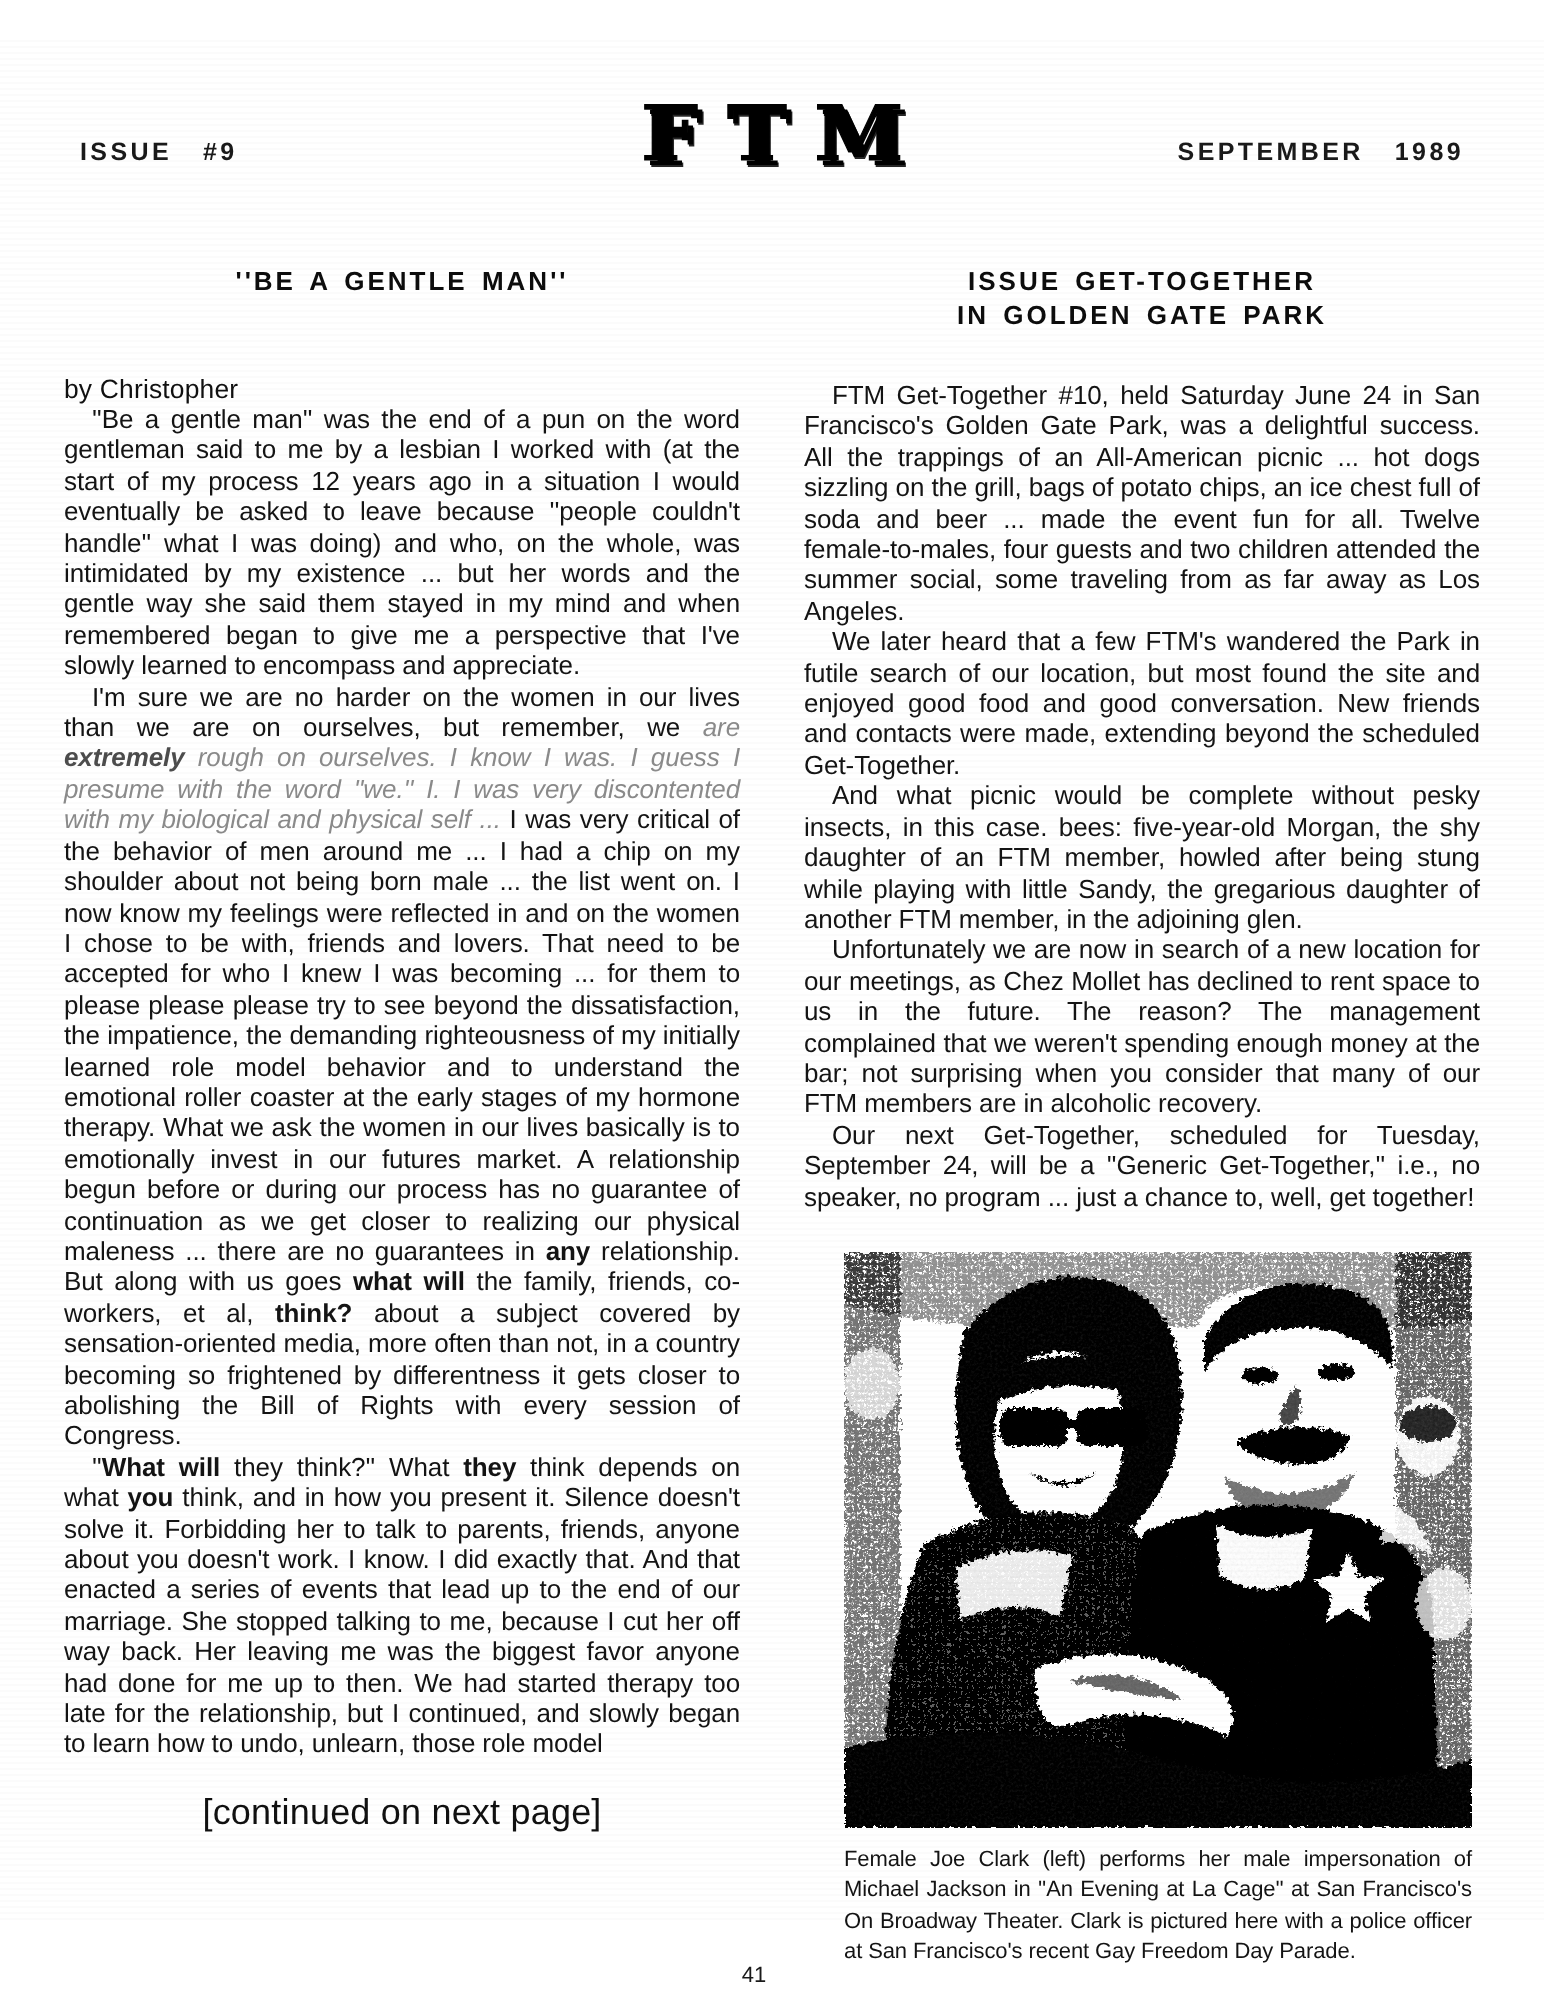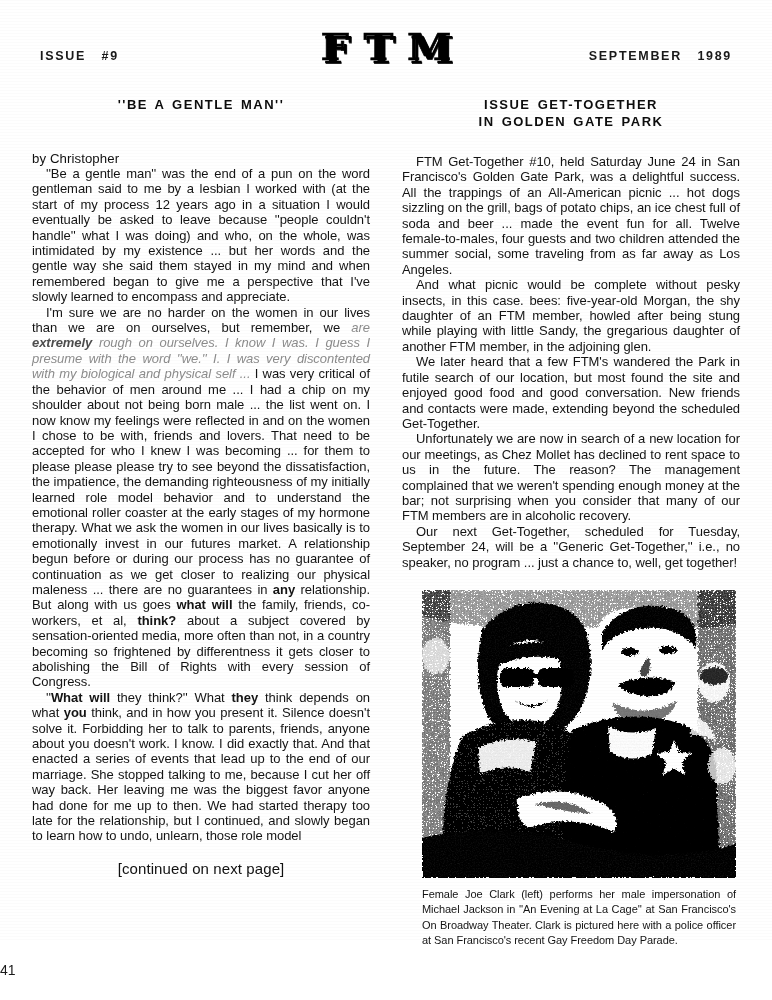--- a/index.html
+++ b/index.html
@@ -15,20 +15,21 @@
     font-family: "Liberation Sans", sans-serif;
     color: #111111;
     overflow: hidden;
   }
 
   .page {
     position: absolute;
     inset: 0;
     width: 772px;
     height: 940px;
+    margin-top: 20px;
   }
 
   
   .masthead {
     position: absolute;
     top: 36px;
     left: 40px;
     right: 40px;
     height: 40px;
     display: flex;
@@ -60,21 +61,21 @@
     text-shadow: 2.5px 2.5px 0 #000000,
                  3px 3.5px 0 rgba(0,0,0,0.85);
     -webkit-text-stroke: 0.6px #000;
     font-style: normal;
     transform: scaleX(1.06);
   }
 
   
   .col {
     position: absolute;
-    top: 96px;
+    top: 112px;
     width: 338px;
   }
   .col-left  { left: 32px; }
   .col-right { left: 402px; }
 
   .headline {
     text-align: center;
     font-size: 13px;
     font-weight: bold;
     letter-spacing: 1.5px;
@@ -110,21 +111,21 @@
     opacity: 0.9;
     position: relative;
     font-style: italic;
   }
   .artifact-strong {
     color: #3a3a3a;
   }
 
   .continued {
     text-align: center;
-    font-size: 15px;
+    font-size: 18px;
     margin-top: 16px;
     letter-spacing: 0.1px;
   }
 
   
   .photo-wrap {
     margin-top: 20px;
     width: 314px;
     margin-left: 20px;
   }
@@ -143,21 +144,22 @@
     letter-spacing: -0.05px;
     color: #141414;
   }
 
   
   .folio {
     position: absolute;
     left: 0;
     right: 18px;
     top: 962px;
-    font-size: 14px;
+    text-align: center;
+    font-size: 11px;
     color: #1a1a1a;
   }
 
   
   .grain {
     position: absolute;
     inset: 0;
     pointer-events: none;
     opacity: 0.035;
     background-image:
@@ -196,22 +198,22 @@
     <p class="body indent"><span>''</span><b>What will</b><span> they think?'' What </span><b>they</b><span> think depends on what </span><b>you</b><span> think, and in how you present it. Silence doesn't solve it. Forbidding her to talk to parents, friends, anyone about you doesn't work. I know. I did exactly that. And that enacted a series of events that lead up to the end of our marriage. She stopped talking to me, because I cut her off way back. Her leaving me was the biggest favor anyone had done for me up to then. We had started therapy too late for the relationship, but I continued, and slowly began to learn how to undo, unlearn, those role model</span></p>
 
     <p class="continued">[continued on next page]</p>
   </div>
 
   <div class="col col-right">
 
     <h1 class="headline"><span>ISSUE GET-TOGETHER</span><br><span>IN GOLDEN GATE PARK</span></h1>
 
     <p class="body indent first">FTM Get-Together #10, held Saturday June 24 in San Francisco's Golden Gate Park, was a delightful success. All the trappings of an All-American picnic ... hot dogs sizzling on the grill, bags of potato chips, an ice chest full of soda and beer ... made the event fun for all. Twelve female-to-males, four guests and two children attended the summer social, some traveling from as far away as Los Angeles.</p>
+    <p class="body indent">We later heard that a few FTM's wandered the Park in futile search of our location, but most found the site and enjoyed good food and good conversation. New friends and contacts were made, extending beyond the scheduled Get-Together.</p>
     <p class="body indent">And what picnic would be complete without pesky insects, in this case. bees: five-year-old Morgan, the shy daughter of an FTM member, howled after being stung while playing with little Sandy, the gregarious daughter of another FTM member, in the adjoining glen.</p>
-    <p class="body indent">We later heard that a few FTM's wandered the Park in futile search of our location, but most found the site and enjoyed good food and good conversation. New friends and contacts were made, extending beyond the scheduled Get-Together.</p>
     <p class="body indent">Unfortunately we are now in search of a new location for our meetings, as Chez Mollet has declined to rent space to us in the future. The reason? The management complained that we weren't spending enough money at the bar; not surprising when you consider that many of our FTM members are in alcoholic recovery.</p>
     <p class="body indent">Our next Get-Together, scheduled for Tuesday, September 24, will be a ''Generic Get-Together,'' i.e., no speaker, no program ... just a chance to, well, get together!</p>
 
     <div class="photo-wrap">
       <svg class="photo" viewBox="0 0 314 288" preserveAspectRatio="none" aria-label="high-contrast black and white halftone photograph of two people at an outdoor parade, person at left wearing sunglasses and a jacket, person at right with a moustache wearing a dark uniform with a star badge">
         <defs>
           <filter id="halftone">
             <feTurbulence type="fractalNoise" baseFrequency="0.75" numOctaves="3" result="n"></feTurbulence>
             <feColorMatrix in="n" type="saturate" values="0"></feColorMatrix>
             <feComponentTransfer result="grain">

